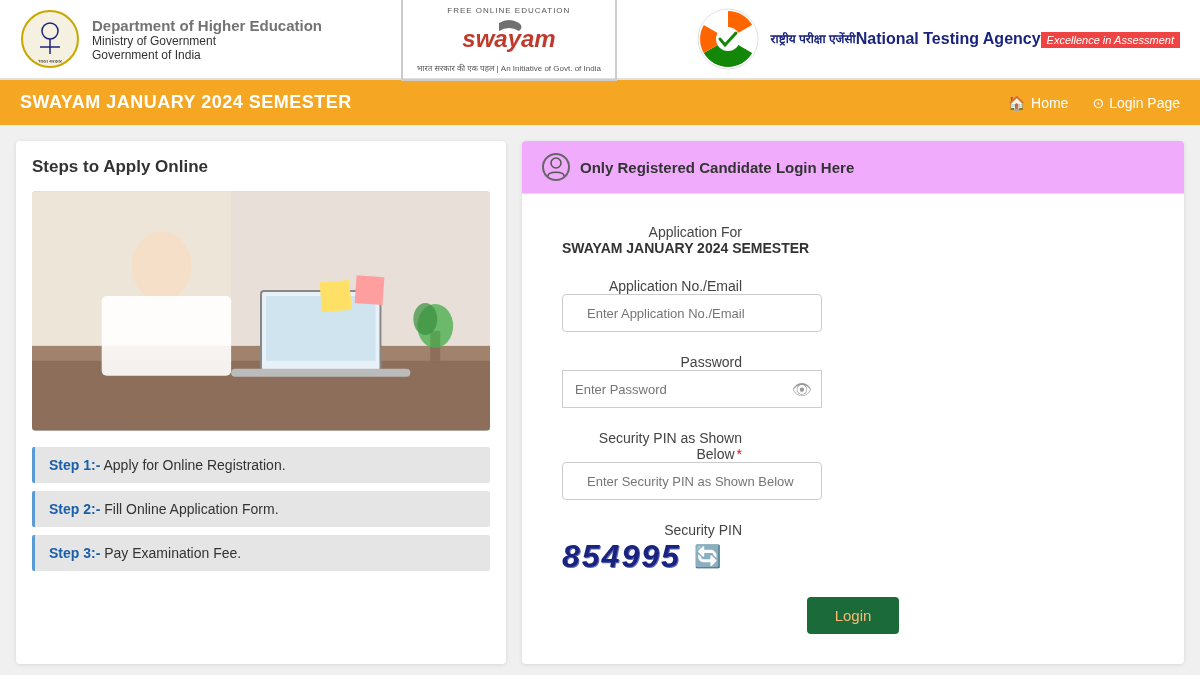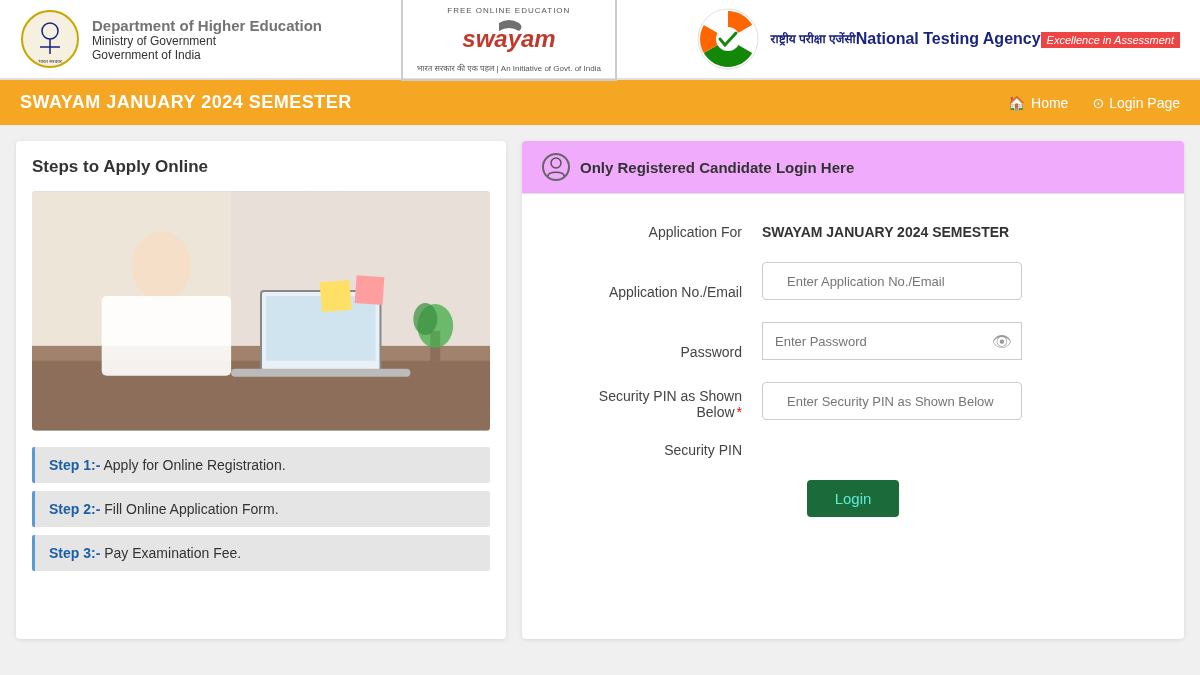--- a/index.html
+++ b/index.html
@@ -197,22 +197,23 @@
       font-weight: bold;
       color: #333;
     }
     .right-panel-body {
       padding: 30px 40px;
     }
 
     
     .form-row {
       display: flex;
-      align-items: flex-end;
+      align-items: flex-start;
       margin-bottom: 22px;
+      flex-direction: column;
     }
     .form-label {
       width: 200px;
       text-align: right;
       padding-right: 20px;
       font-size: 14px;
       color: #444;
       font-weight: 500;
       flex-shrink: 0;
     }
@@ -276,21 +277,21 @@
     }
     .refresh-icon {
       color: #2e7d32;
       font-size: 22px;
       cursor: pointer;
     }
 
     
     .login-btn {
       background: #1b6b3a;
-      color: #5eead4;
+      color: #fdba74;
       border: none;
       padding: 10px 28px;
       font-size: 15px;
       border-radius: 4px;
       cursor: pointer;
       font-weight: 500;
     }
     .login-btn-row {
       display: flex;
       justify-content: center;
@@ -452,20 +453,24 @@
 
       <div class="form-row">
         <span class="form-label">
           <span>Security PIN as Shown Below</span><span class="required-star">*</span>
         </span>
         <input class="form-input" type="text" placeholder="Enter Security PIN as Shown Below" style="">
       </div>
 
       <div class="form-row">
         <span class="form-label">Security PIN</span>
+        <div class="security-pin-display">
+          <span class="pin-text">854995</span>
+          <span class="refresh-icon">🔄</span>
+        </div>
       </div>
 
       <div class="login-btn-row">
         <button class="login-btn">Login</button>
       </div>
 
     </div>
   </div>
 
 </div>

